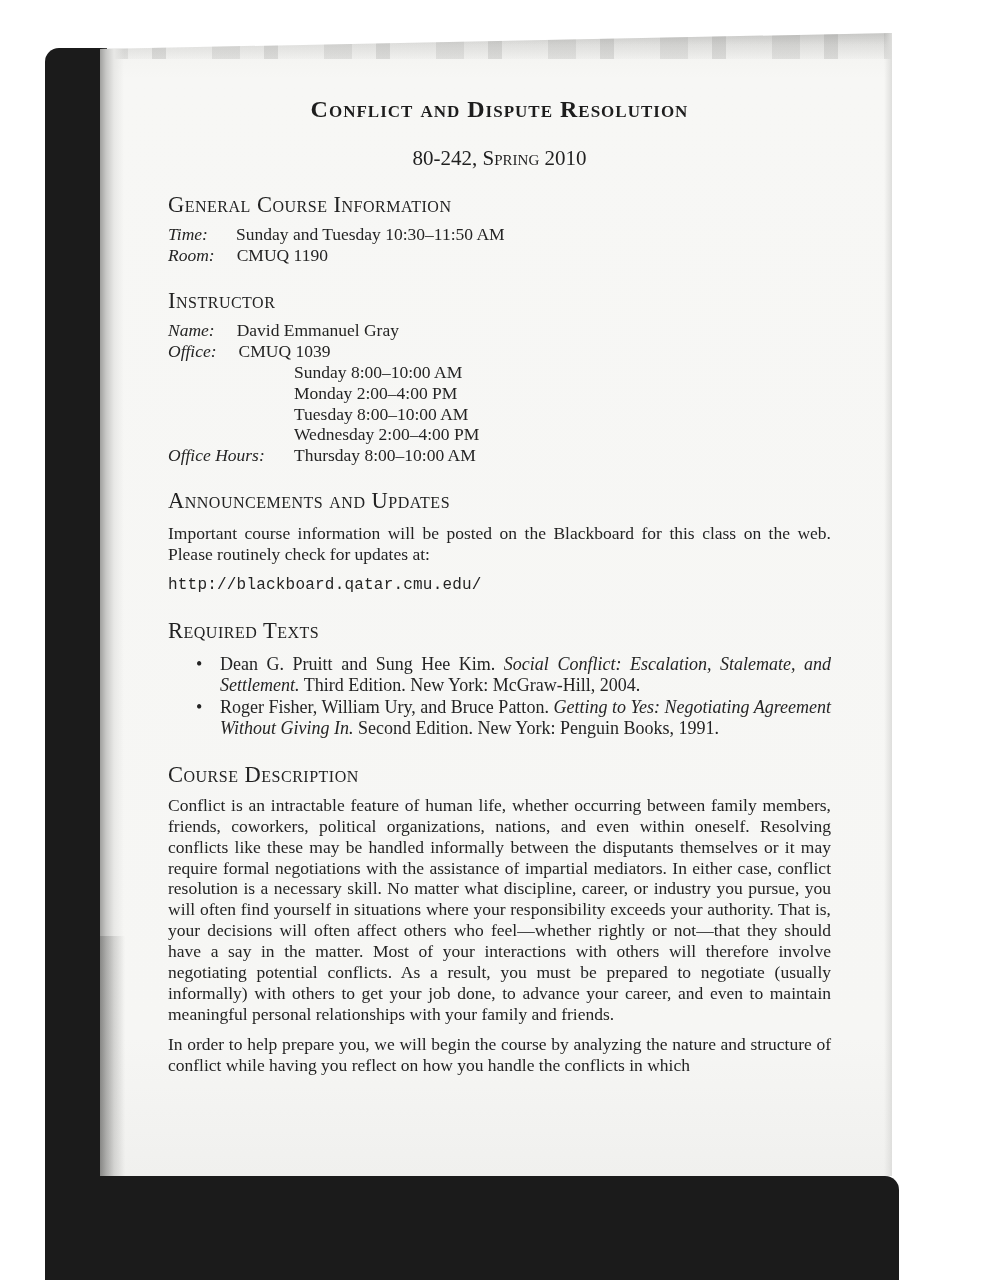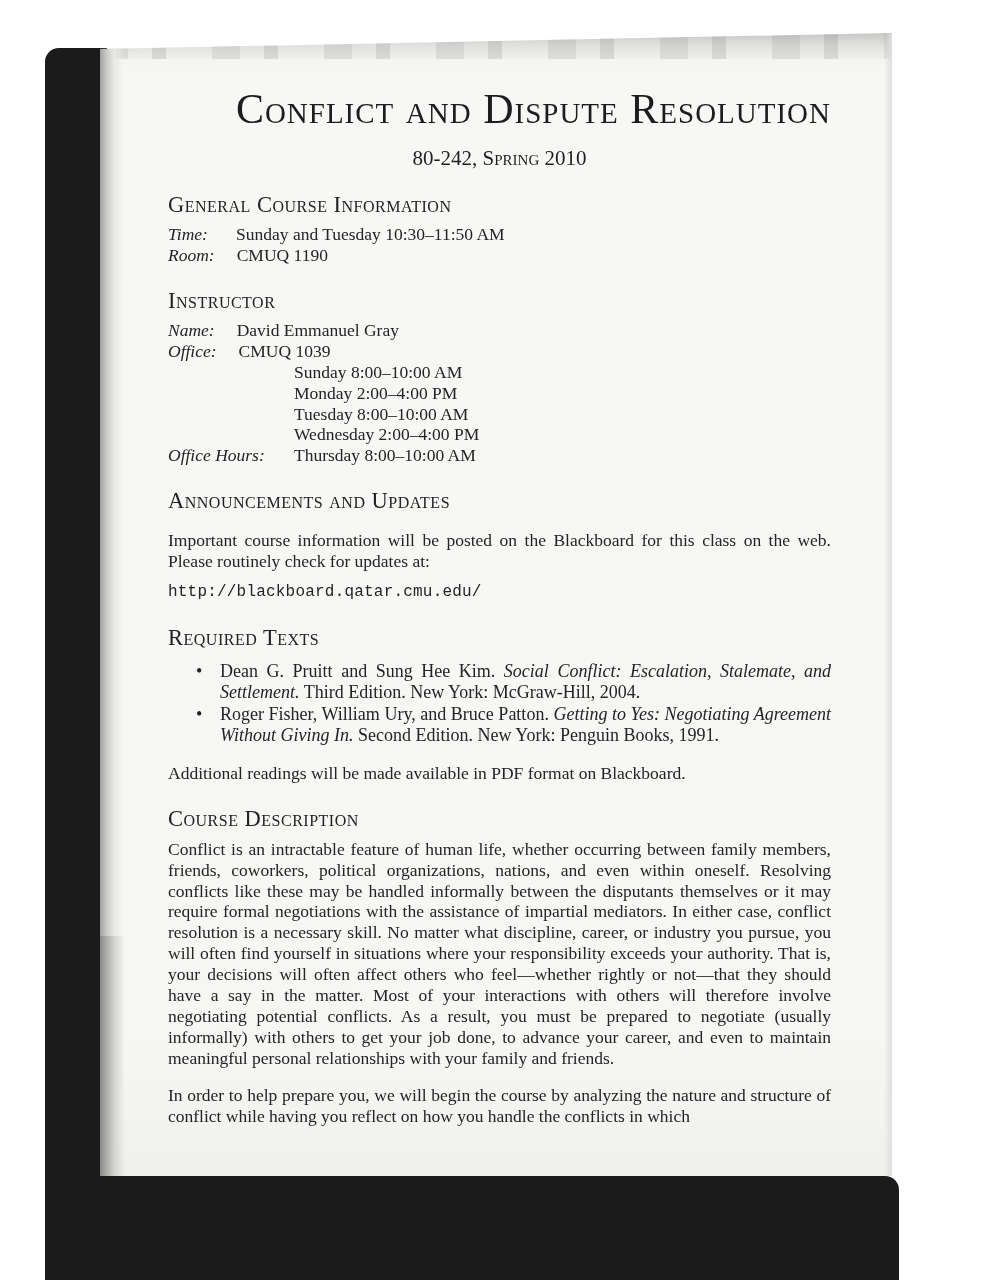--- a/index.html
+++ b/index.html
@@ -48,43 +48,43 @@
   .page-right-edge {
     position:absolute; right:0; top:0; bottom:0; width:8px;
     background:linear-gradient(270deg,#dededc 0,rgba(246,246,244,0) 100%);
   }
 
   .content {
     position:absolute; left:68px; top:0; width:663px; padding-top:57px;
   }
 
   .doc-title {
-    font-size:42px; line-height:38px; font-weight:400;
+    font-size:24px; line-height:38px; font-weight:700;
     font-variant:small-caps; letter-spacing:1px;
-    text-align:right; color:#1d1d1d;
+    text-align:center; color:#1d1d1d;
   }
   .doc-subtitle {
     font-size:21px; line-height:24px; margin-top:18px;
     font-variant:small-caps; text-align:center; color:#1f1f1f;
   }
   .h2 {
     font-size:22.5px; line-height:26px; font-weight:400;
     font-variant:small-caps; letter-spacing:.5px;
     margin:22px 0 6px 0; color:#222222;
   }
   .h2.first { }
 
   .kv { display:flex; align-items:flex-end; font-size:17.5px; line-height:21px;gap:22px; }
   .kv .label { font-style:italic; flex:0 0 46px; }
   .kv-oh .label { flex:0 0 104px; }
   .oh-lines div { line-height:20.8px; }
 
   .mono { font-family:"Liberation Mono","DejaVu Sans Mono",monospace; font-size:16px; letter-spacing:.2px; }
 
-  .para { font-size:17.5px; line-height:20.9px; text-align:justify; margin-top:16px; }
+  .para { font-size:17.5px; line-height:20.9px; text-align:justify; margin-top:9px; }
   .url-line { margin-top:9px; font-size:16px; line-height:22px; }
 
   ul.books { list-style:none; margin:10px 0 0 0; padding:0; }
   ul.books li {
     position:relative; padding-left:52px; text-align:justify;
     font-size:18px; line-height:21.5px;
   }
   ul.books li::before {
     content:"\2022"; position:absolute; left:28px; top:0;
     font-size:18px;
@@ -149,21 +149,20 @@
           <span>Dean G. Pruitt and Sung Hee Kim.</span>
           <span class="it">Social Conflict: Escalation, Stalemate, and Settlement.</span>
           <span>Third Edition. New York: McGraw-Hill, 2004.</span>
         </li>
         <li>
           <span>Roger Fisher, William Ury, and Bruce Patton.</span>
           <span class="it">Getting to Yes: Negotiating Agreement Without Giving In.</span>
           <span>Second Edition. New York: Penguin Books, 1991.</span>
         </li>
       </ul>
-      <div class="para" style="text-align:left;">Additional readings will be made available in PDF format on Blackboard.</div>
 
       <div class="h2">Course Description</div>
       <div class="para" style="margin-top:7px;">Conflict is an intractable feature of human life, whether occurring between family members, friends, coworkers, political organizations, nations, and even within oneself. Resolving conflicts like these may be handled informally between the disputants themselves or it may require formal negotiations with the assistance of impartial mediators. In either case, conflict resolution is a necessary skill. No matter what discipline, career, or industry you pursue, you will often find yourself in situations where your responsibility exceeds your authority. That is, your decisions will often affect others who feel—whether rightly or not—that they should have a say in the matter. Most of your interactions with others will therefore involve negotiating potential conflicts. As a result, you must be prepared to negotiate (usually informally) with others to get your job done, to advance your career, and even to maintain meaningful personal relationships with your family and friends.</div>
       <div class="para">In order to help prepare you, we will begin the course by analyzing the nature and structure of conflict while having you reflect on how you handle the conflicts in which</div>
 
     </div>
   </div>
 </div>
 
 </body></html>

